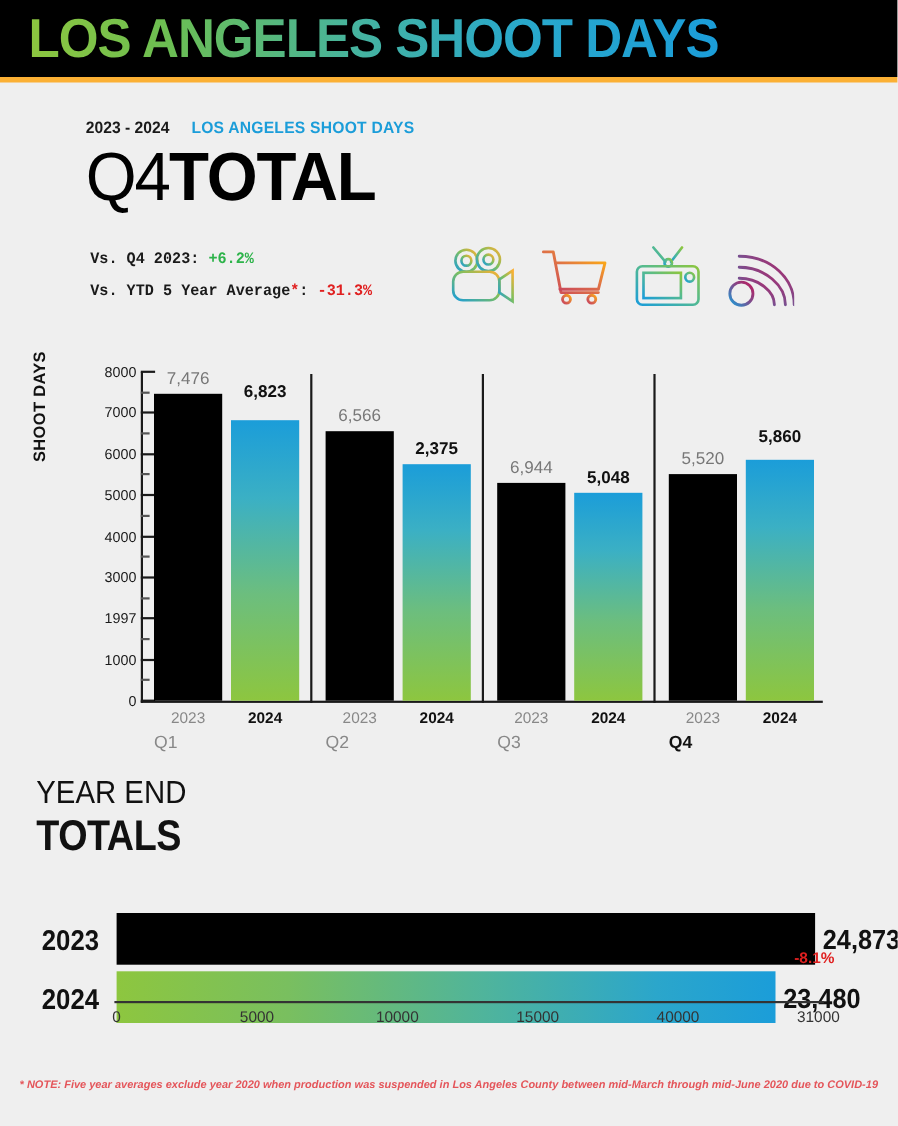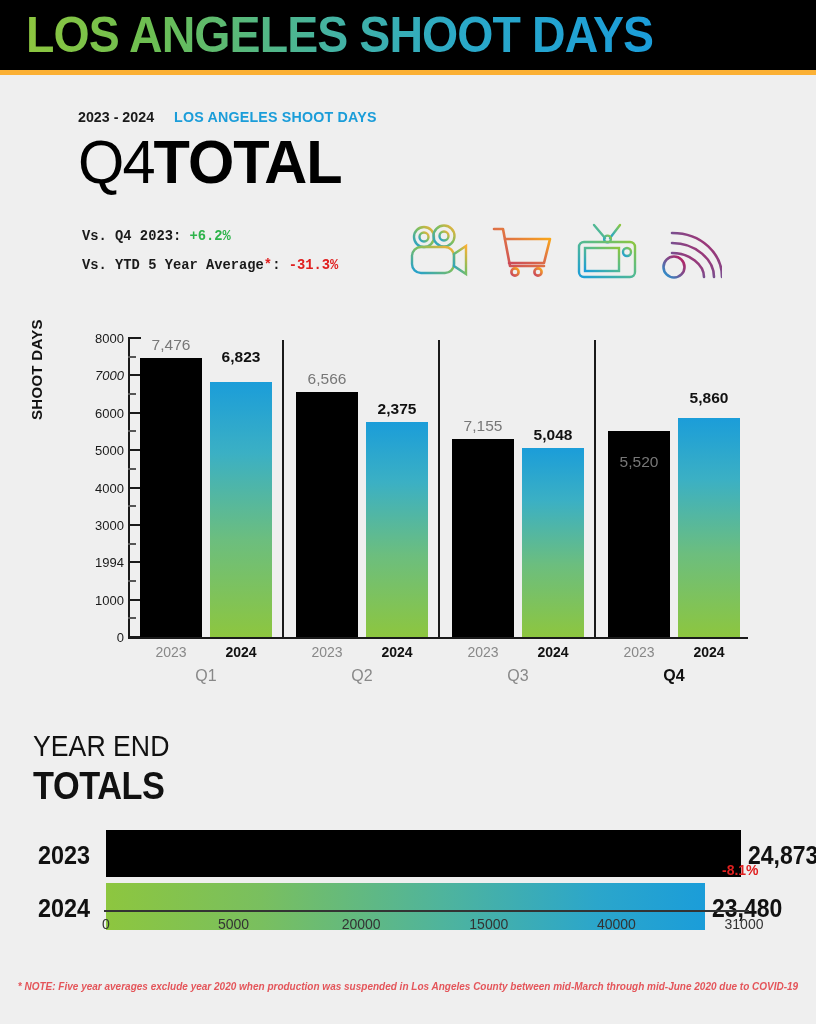--- a/index.html
+++ b/index.html
@@ -105,27 +105,27 @@
     position:absolute; text-align:center; white-space:nowrap; font-size:15.5px;
   }
   .bar-value.prev { color:#777; font-weight:normal; }
   .bar-value.curr { color:#111; font-weight:bold; }
   .bar-yearlabel {
     position:absolute; text-align:center; font-size:14px; white-space:nowrap;
   }
   .bar-yearlabel.prev { color:#888; font-weight:normal; }
   .bar-yearlabel.curr { color:#111; font-weight:bold; }
   .quarter-label {
-    position:absolute; text-align:center; font-size:16px; white-space:nowrap;
+    position:absolute; text-align:left; font-size:16px; white-space:nowrap;
   }
   .quarter-label.dim { color:#888; font-weight:normal; }
   .quarter-label.hi { color:#111; font-weight:bold; }
 
   
-  #ye-heading { position:absolute; left:33px; top:705px;margin-top:25px; }
+  #ye-heading { position:absolute; left:33px; top:705px; }
   #ye-line1 {
     font-size:29px; font-weight:500; color:#111; letter-spacing:0px;
     transform:scaleX(0.92); transform-origin:left; line-height:32px;
   }
   #ye-line2 {
     font-size:39px; font-weight:bold; color:#111; letter-spacing:-0.5px;
     transform:scaleX(0.88); transform-origin:left; line-height:44px; margin-top:2px;
   }
 
   #hbar-area { position:absolute; left:0; top:815px; width:816px; height:130px; }
@@ -259,26 +259,26 @@
         <path d="M12 20 C36 20 54 37 54 54"></path>
         <path d="M12 10 C42 10 62 31 62 54"></path>
       </g>
     </svg>
   </div>
 </div>
 
 <div id="y-axis-title">SHOOT DAYS</div>
 <div id="y-ticklabels">
     <div class="ytl" style="top: 6px;">8000</div>
-    <div class="ytl" style="top: 43.375px; font-style: italic;">7000</div>
+    <div class="ytl" style="top: 43.375px;">7000</div>
     <div class="ytl" style="top: 80.75px;">6000</div>
     <div class="ytl" style="top: 118.125px;">5000</div>
     <div class="ytl" style="top: 155.5px;">4000</div>
     <div class="ytl" style="top: 192.875px;">3000</div>
-    <div class="ytl" style="top: 230.25px;">1994</div>
+    <div class="ytl" style="top: 230.25px;">1997</div>
     <div class="ytl" style="top: 267.625px;">1000</div>
     <div class="ytl" style="top: 305px;">0</div>
   </div>
 <div id="axis-spine"></div>
 <div id="baseline"></div>
 <div id="chart-ticks">
     <div class="tick-major" style="top: 636px;"></div>
     <div class="tick-minor" style="top: 617.312px;"></div>
     <div class="tick-major" style="top: 598.625px;"></div>
     <div class="tick-minor" style="top: 579.938px;"></div>
@@ -307,29 +307,29 @@
     <div class="group-divider" style="left: 282px;"></div>
     <div class="bar bar-black" style="left: 296px; top: 391.596px; width: 62px; height: 245.404px; bottom: auto;"></div>
     <div class="bar-value prev" style="left: 286px; width: 82px; top: 369.596px;">6,566</div>
     <div class="bar-yearlabel prev" style="left: 296px; width: 62px; top: 644px;">2023</div>
     <div class="bar bar-grad" style="left: 366px; top: 422.131px; width: 62px; height: 214.869px; bottom: auto;"></div>
     <div class="bar-value curr" style="left: 356px; width: 82px; top: 400.131px;">2,375</div>
     <div class="bar-yearlabel curr" style="left: 366px; width: 62px; top: 644px;">2024</div>
     <div class="quarter-label dim" style="left: 296px; width: 132px; top: 667px;">Q2</div>
     <div class="group-divider" style="left: 438px;"></div>
     <div class="bar bar-black" style="left: 452px; top: 438.501px; width: 62px; height: 198.499px; bottom: auto;"></div>
-    <div class="bar-value prev" style="left: 442px; width: 82px; top: 416.501px;">7,155</div>
+    <div class="bar-value prev" style="left: 442px; width: 82px; top: 416.501px;">6,944</div>
     <div class="bar-yearlabel prev" style="left: 452px; width: 62px; top: 644px;">2023</div>
     <div class="bar bar-grad" style="left: 522px; top: 448.331px; width: 62px; height: 188.669px; bottom: auto;"></div>
     <div class="bar-value curr" style="left: 512px; width: 82px; top: 426.331px;">5,048</div>
     <div class="bar-yearlabel curr" style="left: 522px; width: 62px; top: 644px;">2024</div>
     <div class="quarter-label dim" style="left: 452px; width: 132px; top: 667px;">Q3</div>
     <div class="group-divider" style="left: 594px;"></div>
     <div class="bar bar-black" style="left: 608px; top: 430.69px; width: 62px; height: 206.31px; bottom: auto;"></div>
-    <div class="bar-value prev" style="left: 598px; width: 82px; top: 408.69px; margin-top: 44px;">5,520</div>
+    <div class="bar-value prev" style="left: 598px; width: 82px; top: 408.69px;">5,520</div>
     <div class="bar-yearlabel prev" style="left: 608px; width: 62px; top: 644px;">2023</div>
     <div class="bar bar-grad" style="left: 678px; top: 417.982px; width: 62px; height: 219.018px; bottom: auto;"></div>
     <div class="bar-value curr" style="left: 668px; width: 82px; top: 389px;">5,860</div>
     <div class="bar-yearlabel curr" style="left: 678px; width: 62px; top: 644px;">2024</div>
     <div class="quarter-label hi" style="left: 608px; width: 132px; top: 667px;">Q4</div>
   </div>
 
 <div id="ye-heading">
   <div id="ye-line1">YEAR END</div>
   <div id="ye-line2">TOTALS</div>
@@ -338,20 +338,20 @@
 <div id="hbar-area">
     <div class="hbar-year" style="left: 38px; top: 25px;">2023</div>
     <div class="hbar hbar-black" style="left: 106px; top: 15px; width: 634.759px; height: 47px;"></div>
     <div class="hbar-value" style="left: 747.759px; top: 26px;">24,873</div>
     <div class="hbar-year" style="left: 38px; top: 78px;">2024</div>
     <div class="hbar hbar-grad" style="left: 106px; top: 68px; width: 599.21px; height: 47px;"></div>
     <div class="hbar-value" style="left: 712.21px; top: 79px;">23,480</div>
     <div id="hbar-delta" style="left: 722px; top: 47px;">-8.1%</div>
     <div class="hax-label" style="left: 106px; top: 101px;">0</div>
     <div class="hax-label" style="left: 233.6px; top: 101px;">5000</div>
-    <div class="hax-label" style="left: 361.2px; top: 101px;">20000</div>
+    <div class="hax-label" style="left: 361.2px; top: 101px;">10000</div>
     <div class="hax-label" style="left: 488.8px; top: 101px;">15000</div>
     <div class="hax-label" style="left: 616.4px; top: 101px;">40000</div>
     <div class="hax-label" style="left: 744px; top: 101px;">31000</div>
   </div>
 <div id="hbar-axisline"></div>
 
 <div id="footnote">* NOTE: Five year averages exclude year 2020 when production was suspended in Los Angeles County between mid-March through mid-June 2020 due to COVID-19</div>
 
 </body></html>

